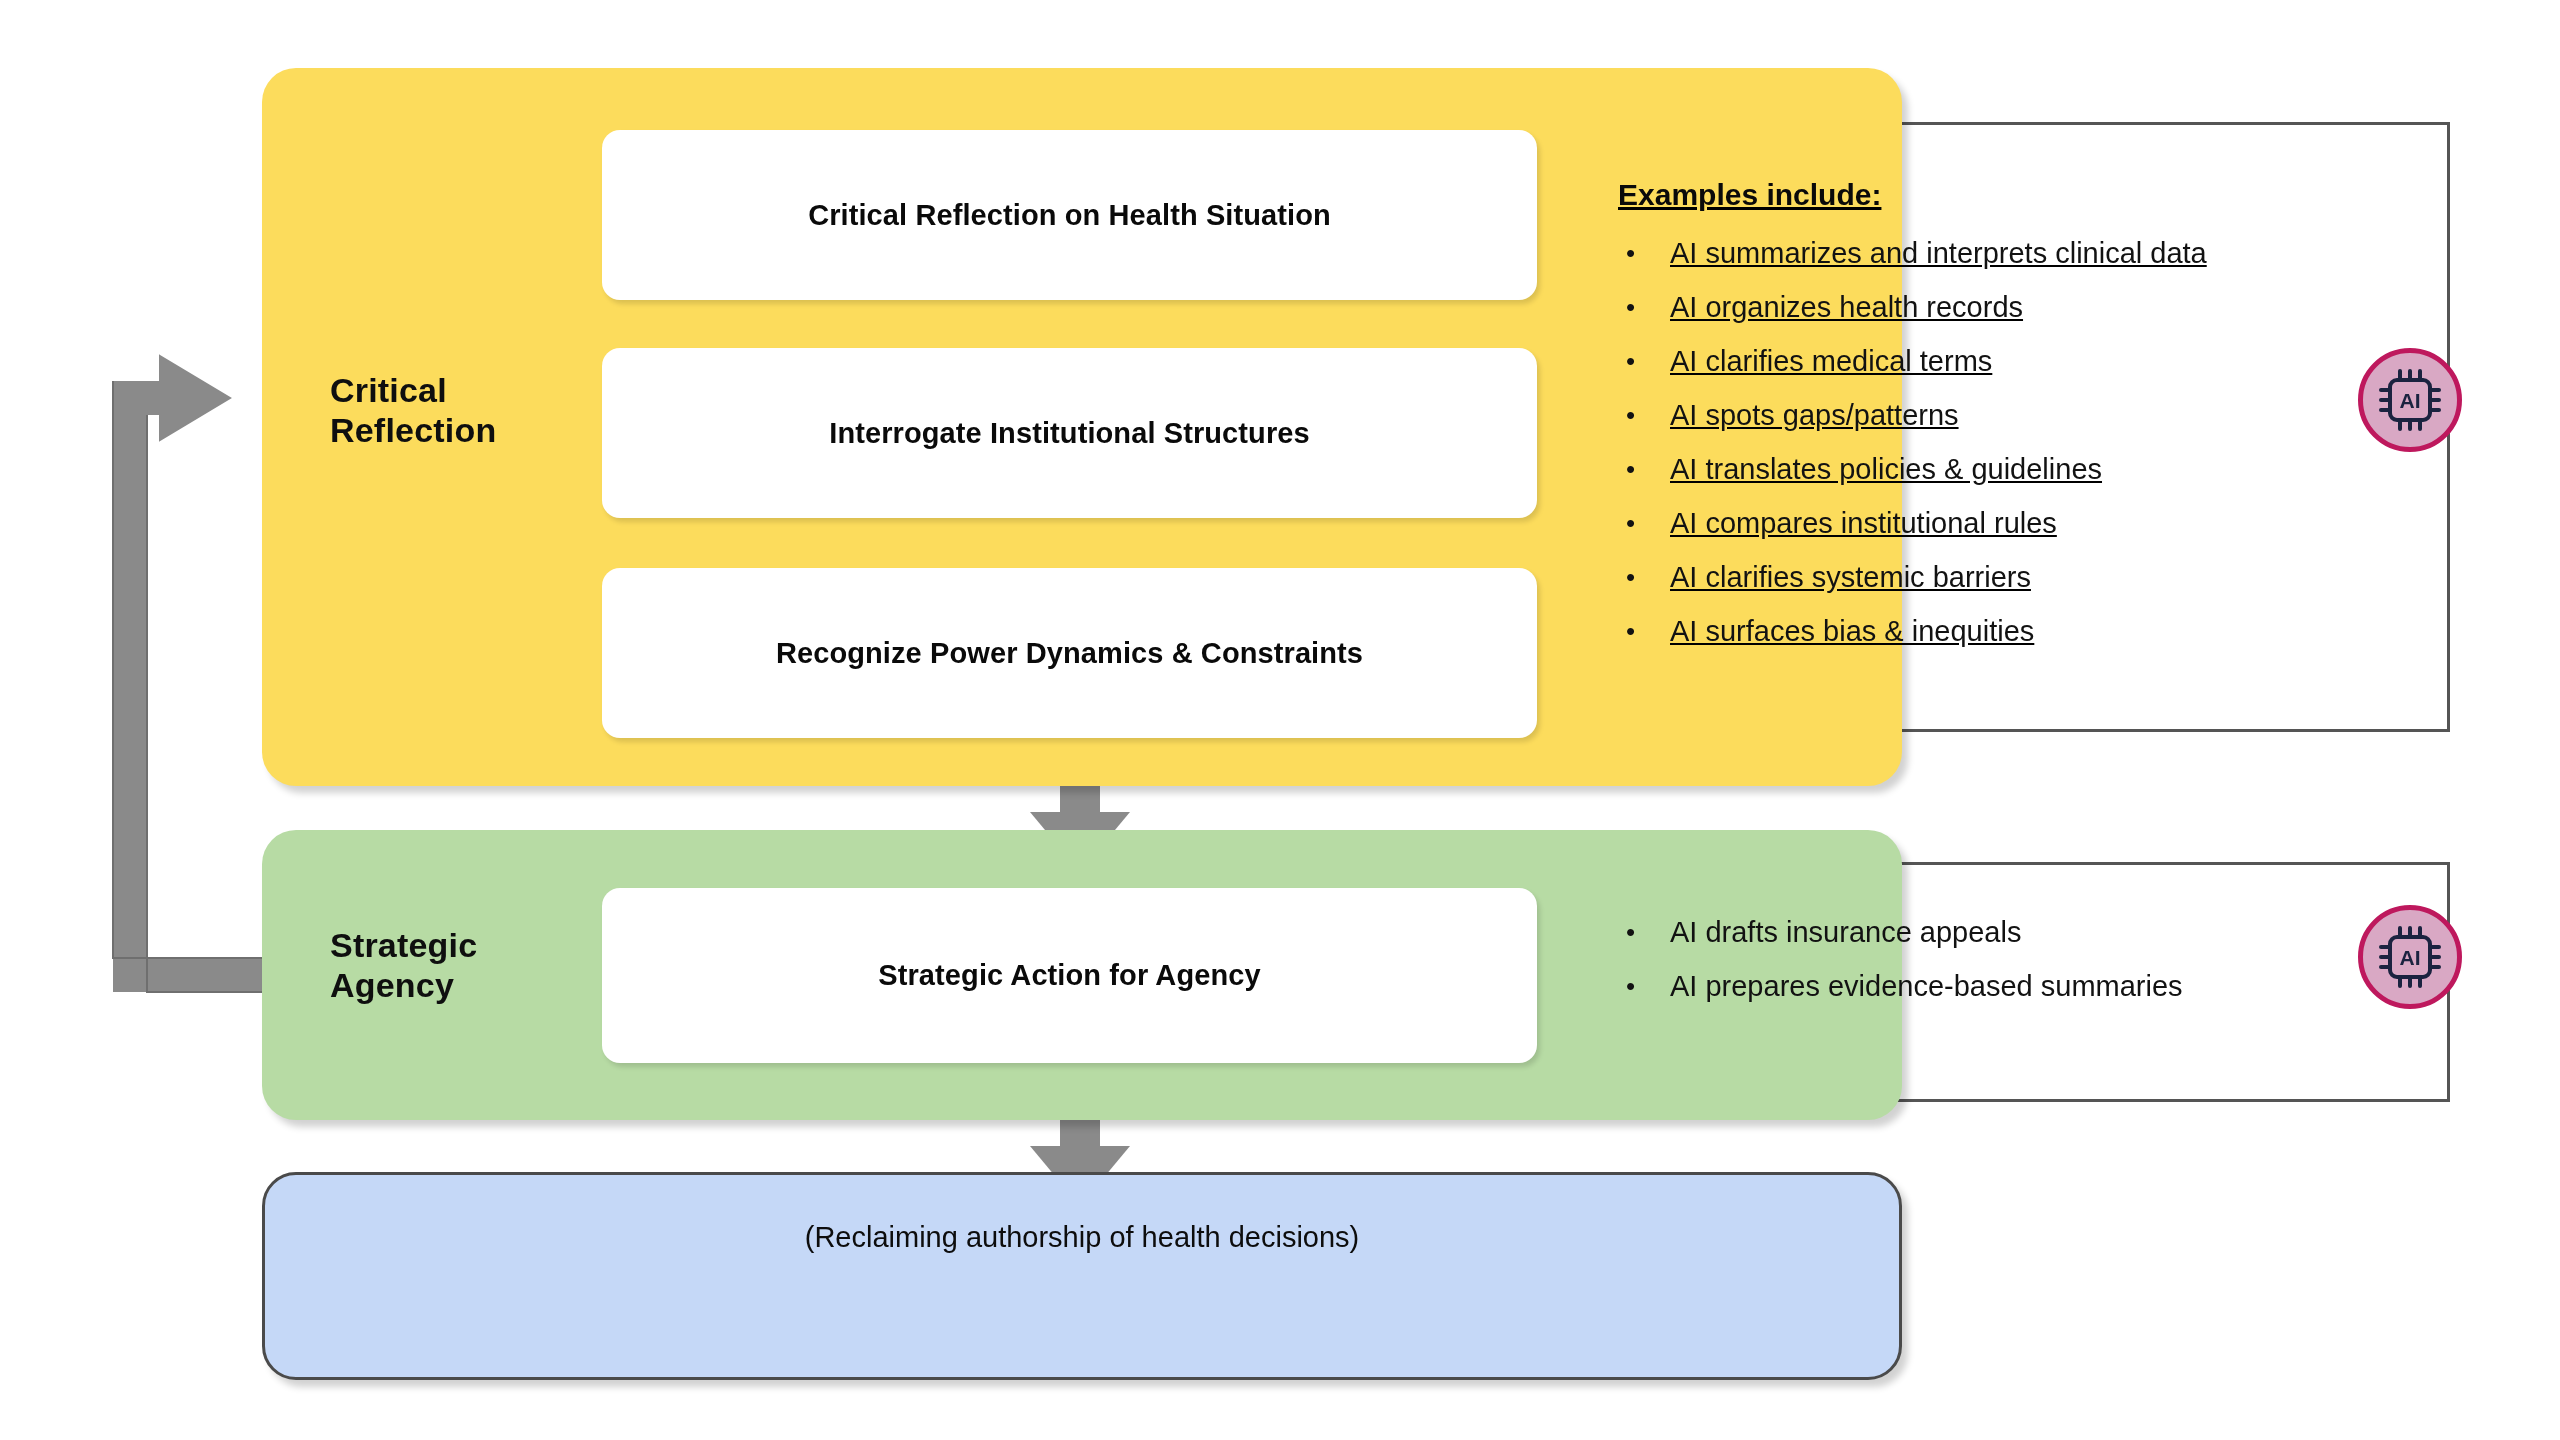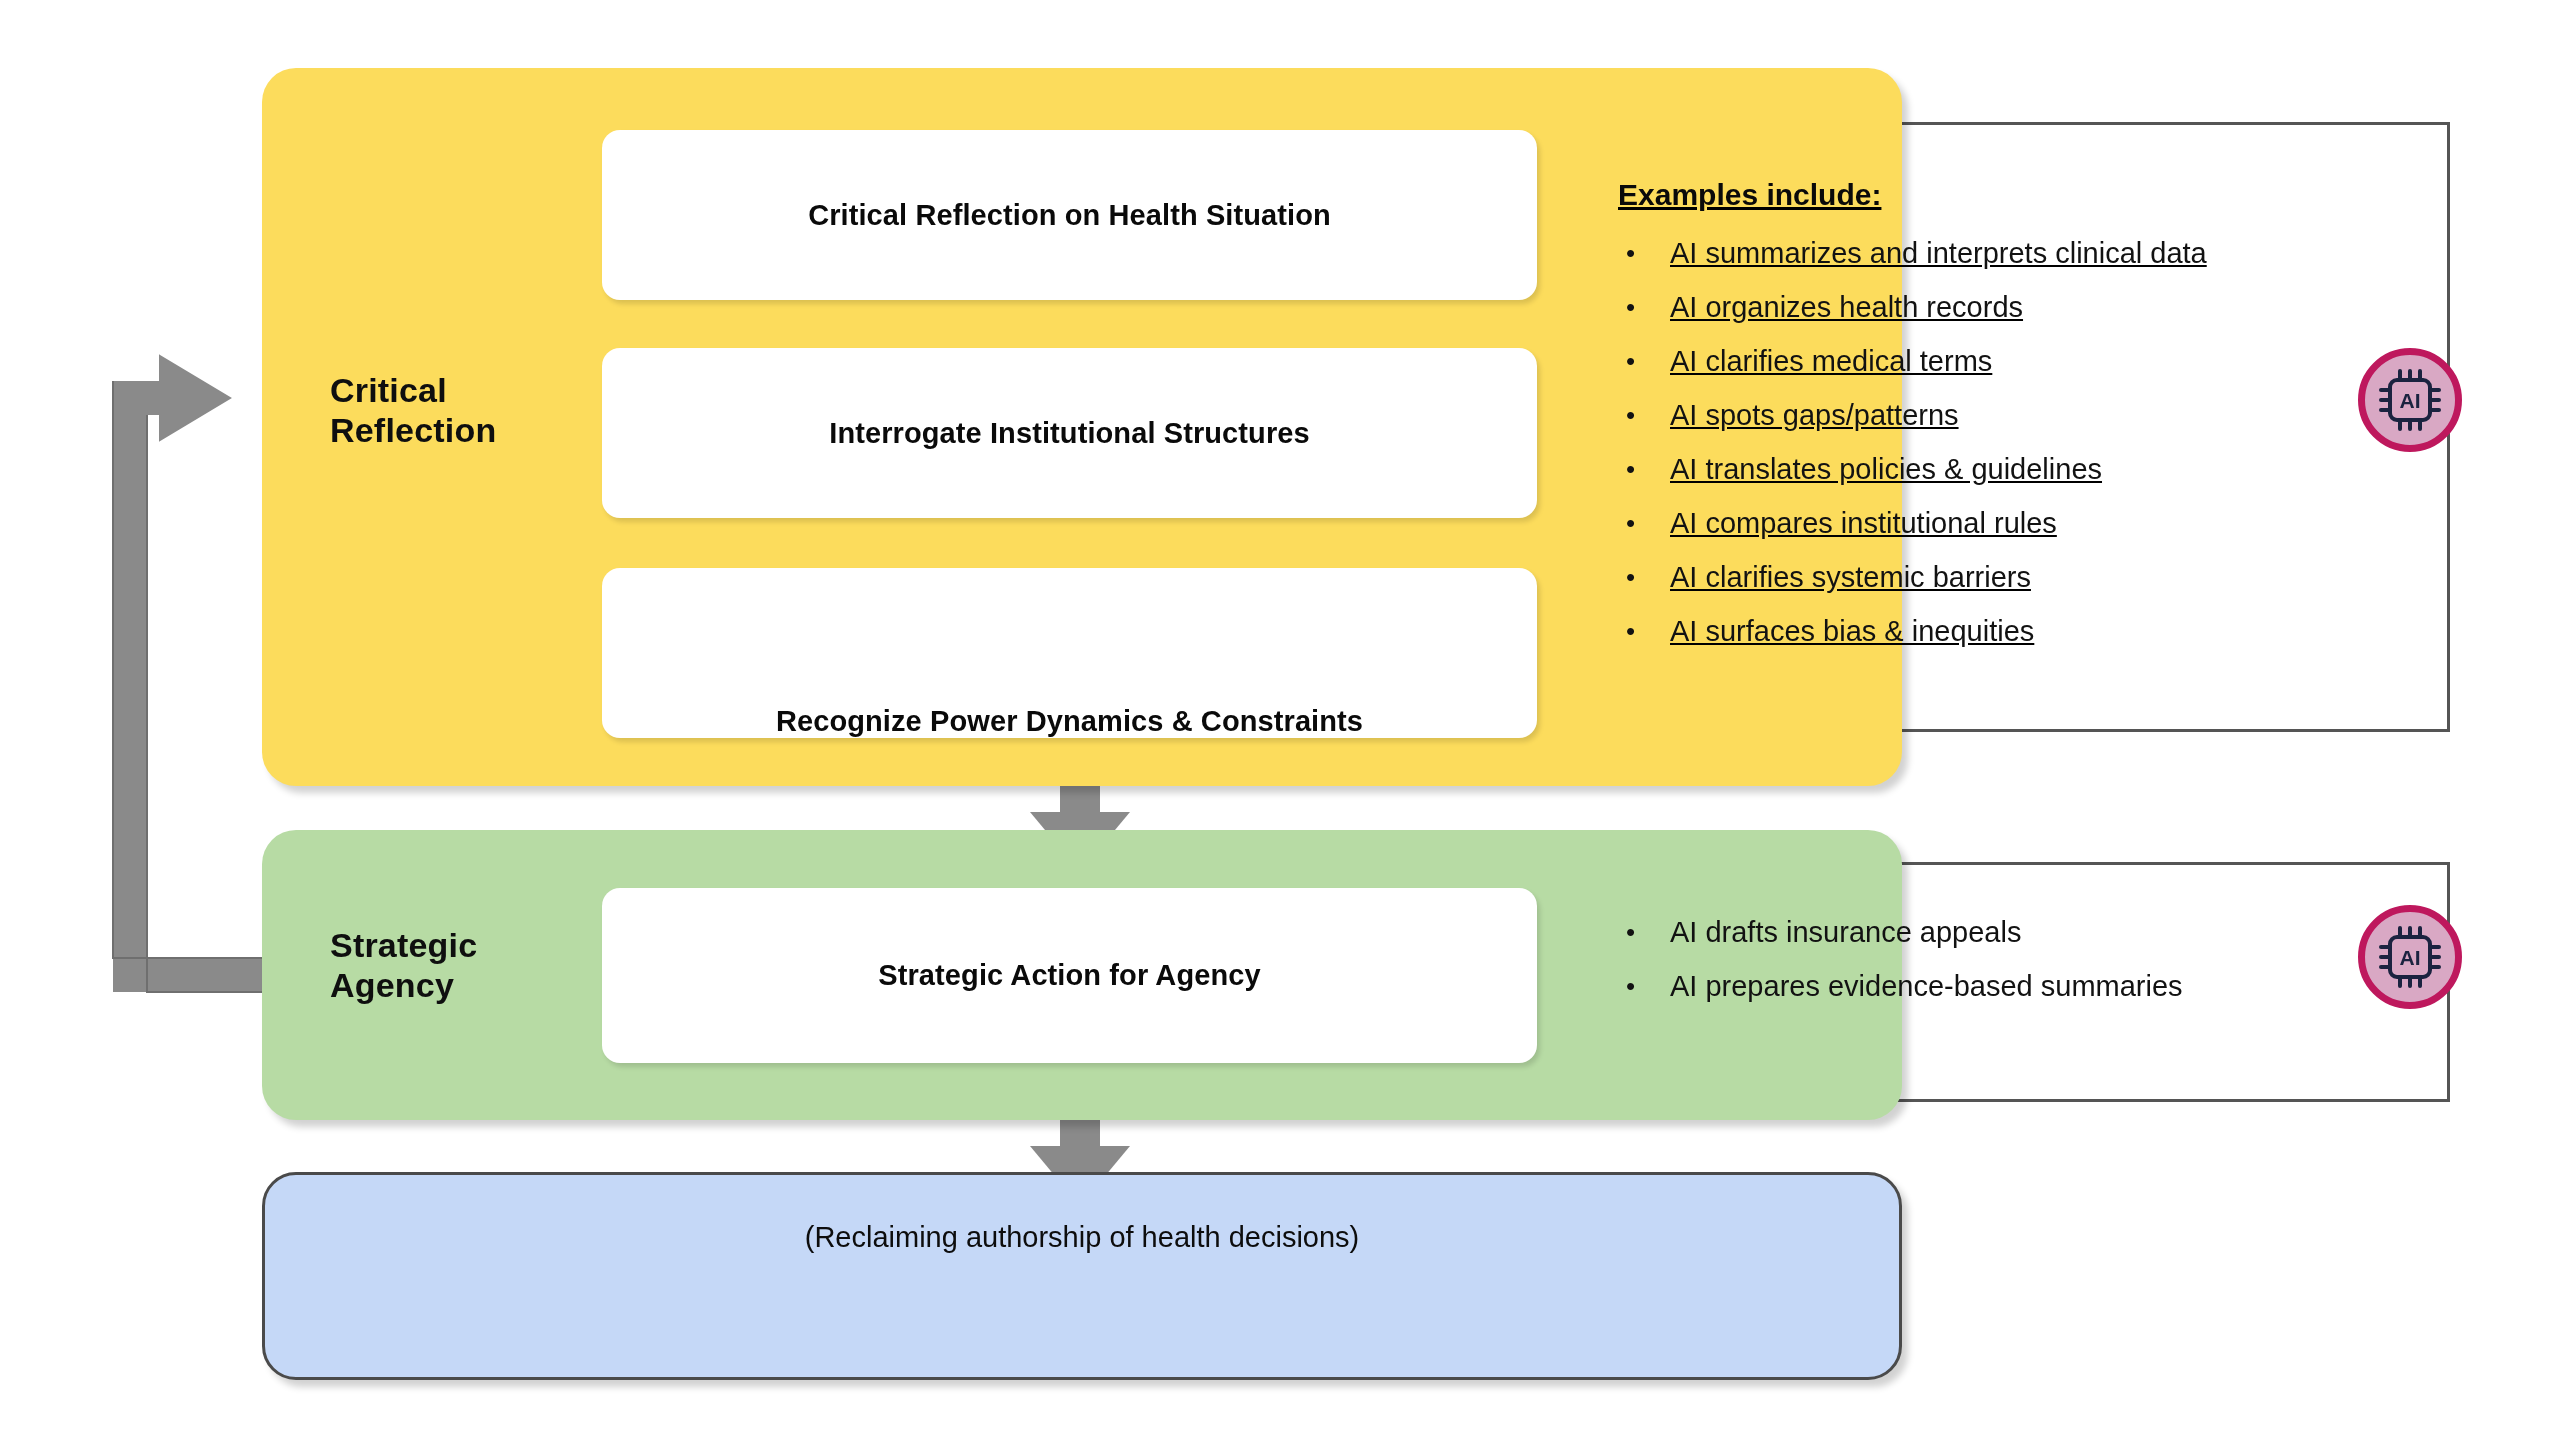--- a/index.html
+++ b/index.html
@@ -62,21 +62,21 @@
   }
   .card span {
     font-weight: bold;
     font-size: 29px;
     color: #0a0a0a;
     text-align: center;
     letter-spacing: 0.1px;
   }
   .card.c1 { left: 602px; top: 130px; width: 935px; height: 170px; }
   .card.c2 { left: 602px; top: 348px; width: 935px; height: 170px; }
-  .card.c3 { left: 602px; top: 568px; width: 935px; height: 170px; align-items: flex-end; }
+  .card.c3 { left: 602px; top: 568px; width: 935px; height: 170px; }
   .card.c4 { left: 602px; top: 888px; width: 935px; height: 175px; }
 
   
   .lib-wrap {
     position: absolute;
     left: 262px; top: 1205px;
     width: 1640px;
     text-align: center;
   }
   .lib-title {
@@ -127,21 +127,21 @@
     font-size: 26px;
     color: #121212;
   }
 
   
   .ai-chip {
     position: absolute;
     width: 104px; height: 104px;
     border-radius: 50%;
     background: #d9a8c4;
-    border: 7px solid #be185d;
+    border: 5px solid #be185d;
     display: flex;
     align-items: center;
     justify-content: center;
   }
   .ai-chip.top { left: 2358px; top: 348px; }
   .ai-chip.bot { left: 2358px; top: 905px; }
   .ai-chip svg { display: block; }
 
   
   #lines {

